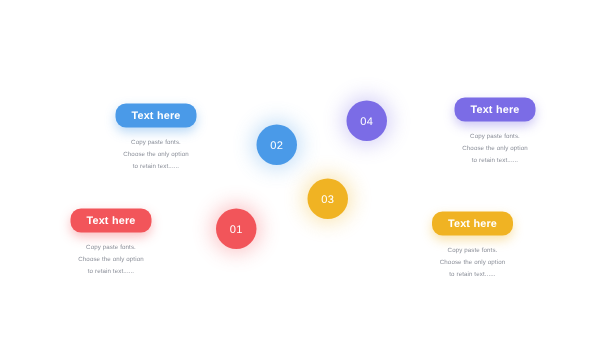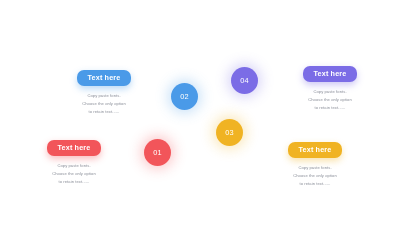--- a/index.html
+++ b/index.html
@@ -65,21 +65,21 @@
 
   
   #block-2  { left:46px;  top:66px;  }
   #block-4  { left:272px; top:62px;  }
   #block-1  { left:16px;  top:136px; }
   #block-3  { left:257px; top:138px; }
 
   #circle-2 { left:171px; top:83px;text-align:center;  }
   #circle-4 { left:231px; top:67px;  }
   #circle-1 { left:144px; top:139px;text-align:center; }
-  #circle-3 { left:216px; top:119px; }
+  #circle-3 { left:205px; top:119px; }
 </style>
 </head>
 <body>
 
 <div id="canvas">
 
   <div class="block" id="block-2">
     <div class="pill blue">Text here</div>
     <div class="body-text">
       <span>Copy paste fonts.</span>

